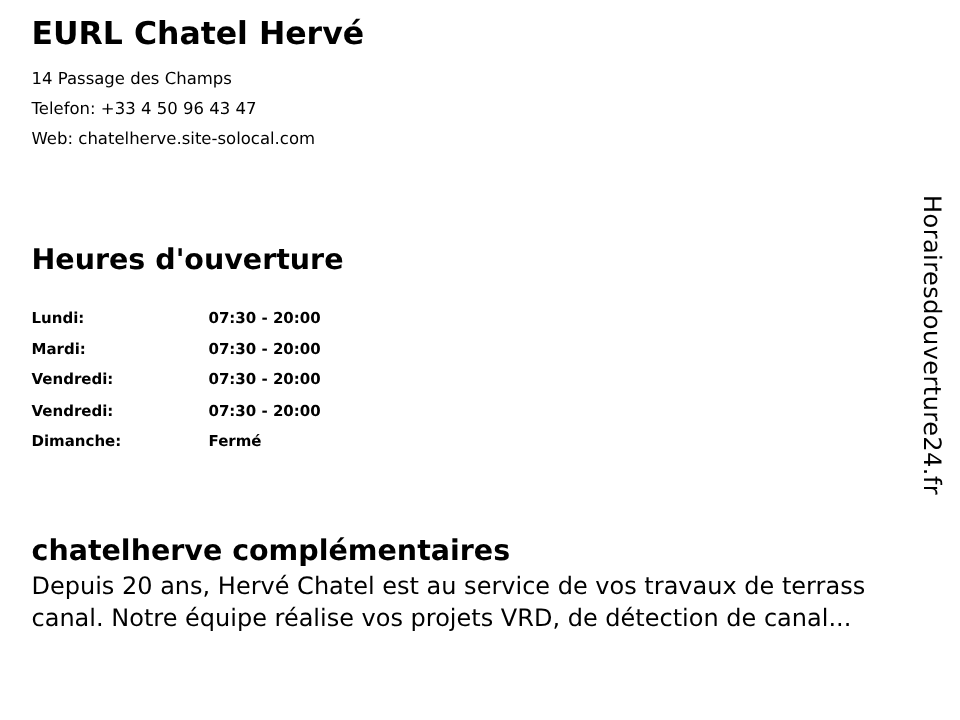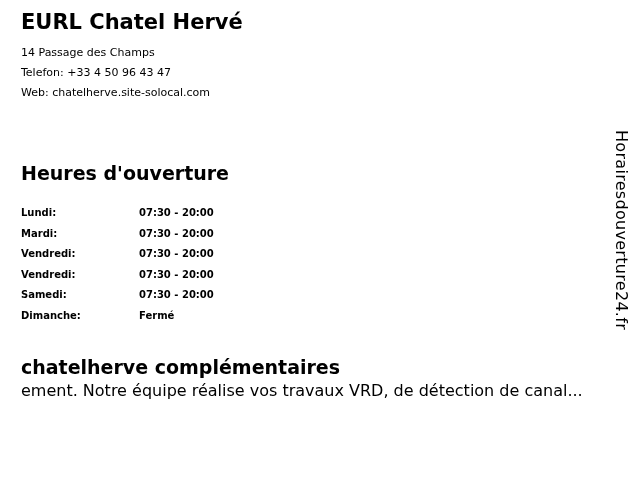--- a/index.html
+++ b/index.html
@@ -88,26 +88,24 @@
   <div class="hours-row">
     <span class="day-label">Mardi:</span><span class="time-value">07:30 - 20:00</span>
   </div>
   <div class="hours-row">
     <span class="day-label">Vendredi:</span><span class="time-value">07:30 - 20:00</span>
   </div>
   <div class="hours-row">
     <span class="day-label">Vendredi:</span><span class="time-value">07:30 - 20:00</span>
   </div>
   <div class="hours-row">
-    <span class="day-label">Samedi:</span><span class="time-value">07:30 - 20:00</span>
-  </div>
-  <div class="hours-row">
     <span class="day-label">Dimanche:</span><span class="time-value">Fermé</span>
   </div>
 </div>
 
 <h2 class="abs section-heading info-heading">chatelherve complémentaires</h2>
 
 <div class="abs info-paragraph">
-  <div class="info-line">ement. Notre équipe réalise vos travaux VRD, de détection de canal...</div>
+  <div class="info-line">Depuis 20 ans, Hervé Chatel est au service de vos travaux de terrass</div>
+  <div class="info-line">canal. Notre équipe réalise vos projets VRD, de détection de canal...</div>
 </div>
 
 <div class="watermark">Horairesdouverture24.fr</div>
 
 </body></html>

